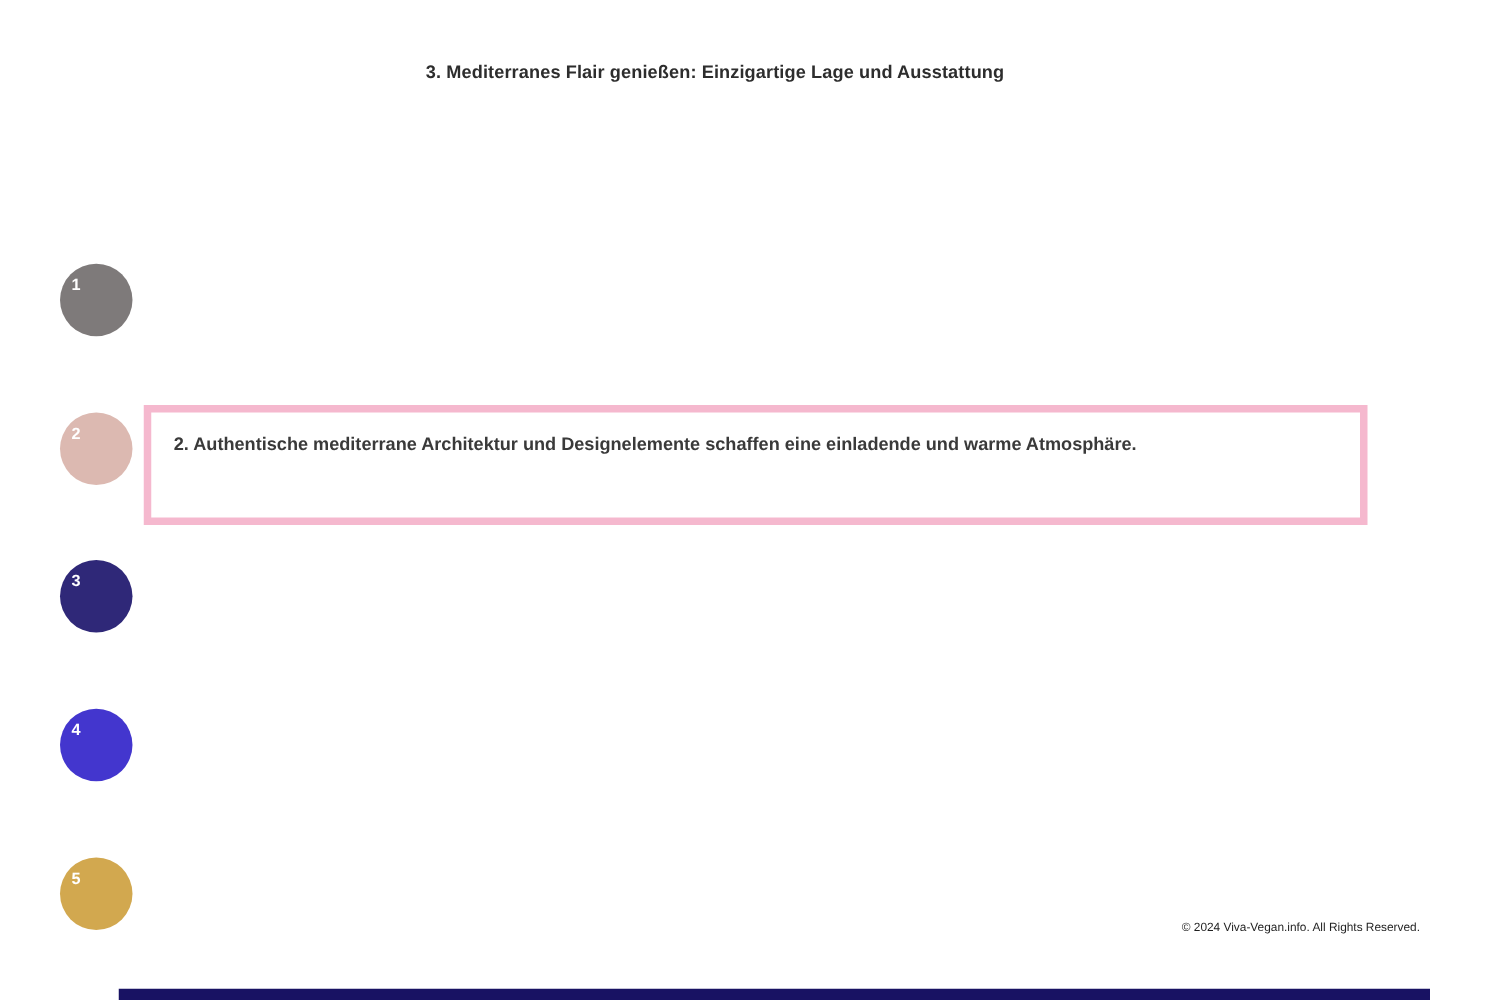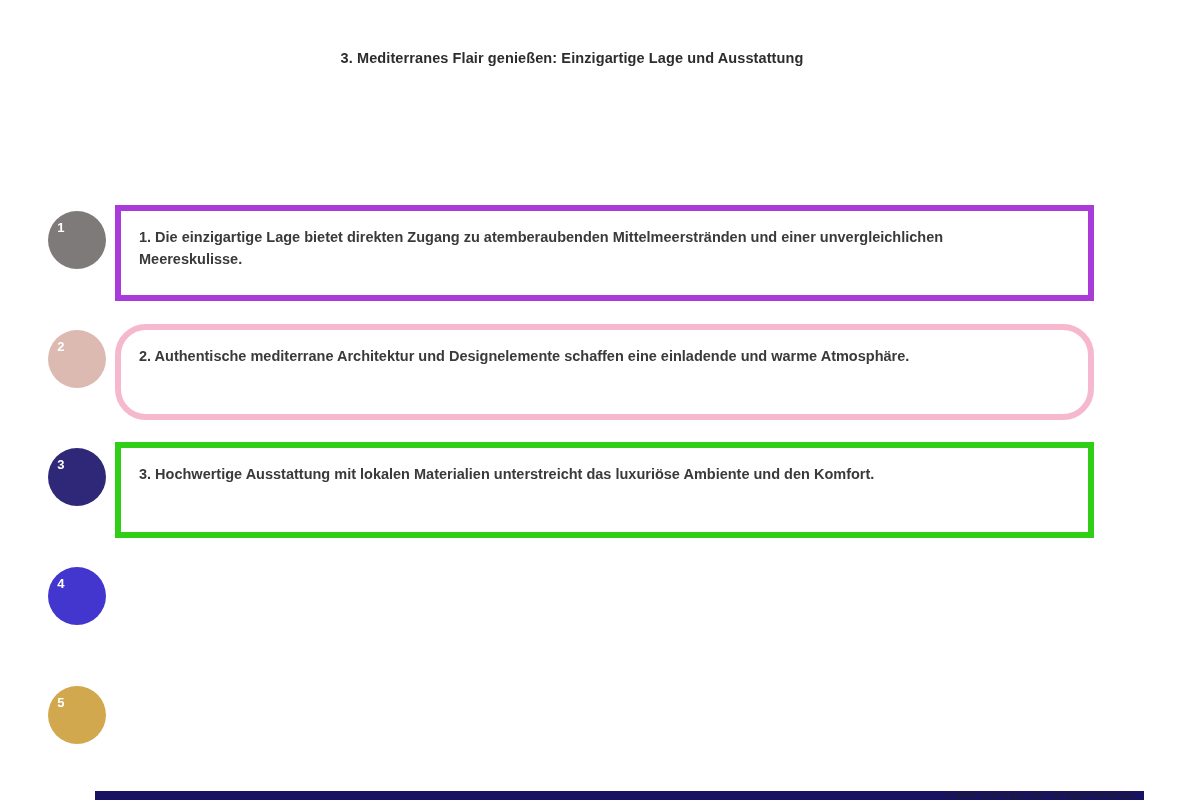--- a/index.html
+++ b/index.html
@@ -62,21 +62,21 @@
     margin: 0;
     padding: 15px 115px 15px 18px;
     font-size: 14.5px;
     line-height: 22px;
     font-weight: bold;
     color: #3a3a3a;
   }
   .copyright {
     position: absolute;
     right: 8px;
-    top: 789px;
+    top: 737px;
     font-size: 9.5px;
     color: #1f1f1f;
     z-index: 10;
     background: transparent;
   }
   .bottom-bar {
     position: absolute;
     left: 95px;
     right: 0;
     bottom: 0;
@@ -88,40 +88,34 @@
 <body>
 
 <div class="page">
 
   <div class="page-title">3. Mediterranes Flair genießen: Einzigartige Lage und Ausstattung</div>
 
   <div class="step-row" style="top:205px">
     <div class="step-circle" style="background-color: rgb(126, 122, 122);">
       <span class="num">1</span>
     </div>
-    <div class="step-box" style="border-color: rgb(169, 59, 217);">
-      <p class="step-text">1. Die einzigartige Lage bietet direkten Zugang zu atemberaubenden Mittelmeerstränden und einer unvergleichlichen Meereskulisse.</p>
-    </div>
   </div>
 
   <div class="step-row" style="top:324px">
     <div class="step-circle" style="background-color: rgb(220, 185, 177);">
       <span class="num">2</span>
     </div>
-    <div class="step-box" style="border-color: rgb(245, 184, 206); border-radius: 31px;">
+    <div class="step-box" style="border-color: rgb(245, 184, 206);">
       <p class="step-text">2. Authentische mediterrane Architektur und Designelemente schaffen eine einladende und warme Atmosphäre.</p>
     </div>
   </div>
 
   <div class="step-row" style="top:442px">
     <div class="step-circle" style="background-color: rgb(47, 40, 120);">
       <span class="num">3</span>
-    </div>
-    <div class="step-box" style="border-color: rgb(48, 206, 22);">
-      <p class="step-text">3. Hochwertige Ausstattung mit lokalen Materialien unterstreicht das luxuriöse Ambiente und den Komfort.</p>
     </div>
   </div>
 
   <div class="step-row" style="top:561px">
     <div class="step-circle" style="background-color: rgb(67, 54, 206);">
       <span class="num">4</span>
     </div>
   </div>
 
   <div class="step-row" style="top:680px">

